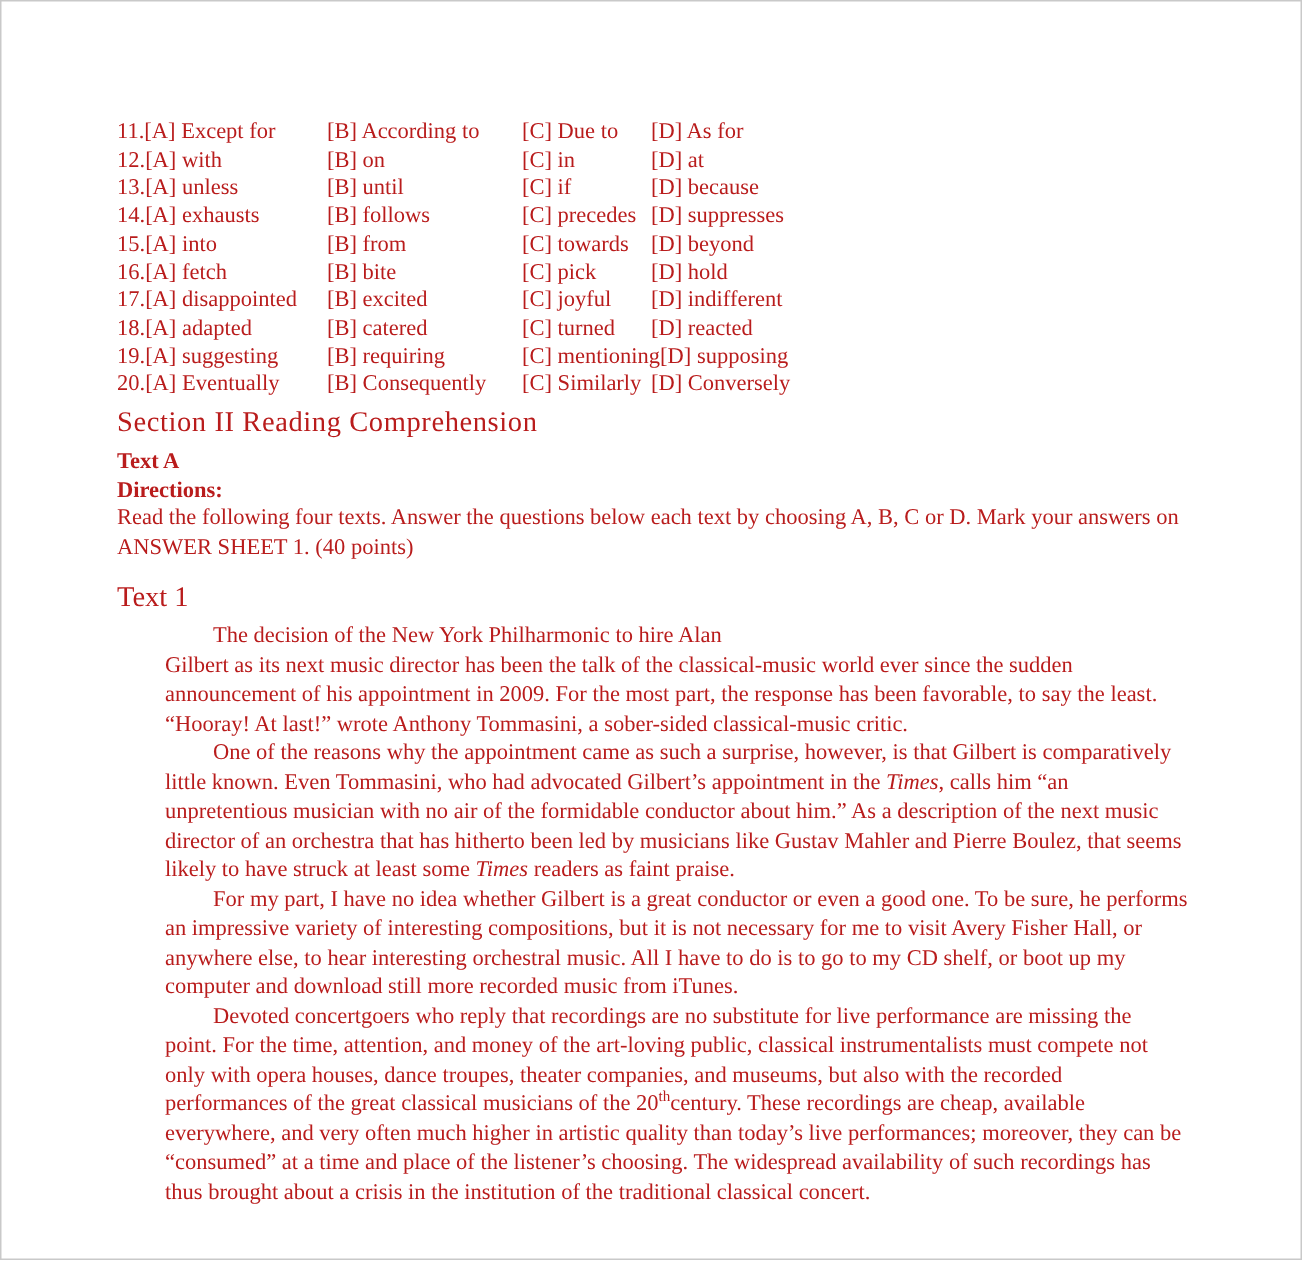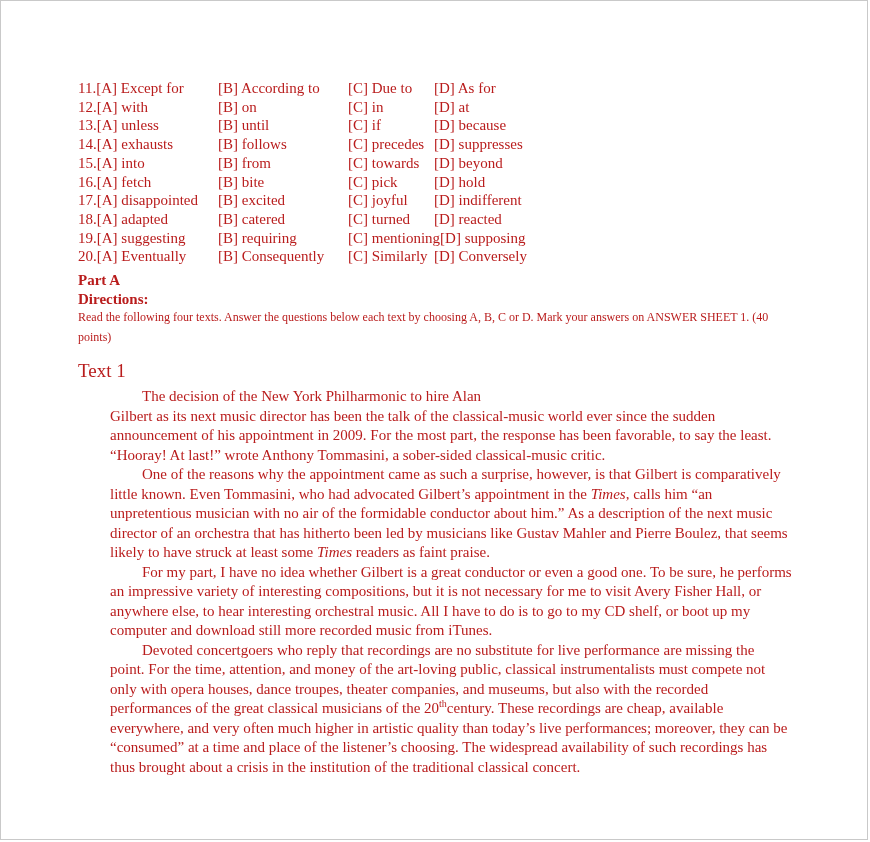--- a/index.html
+++ b/index.html
@@ -31,21 +31,21 @@
     letter-spacing: 0.4px;
     margin: 3px 0 0 0;
     line-height: 25px;
   }
 
   
   .bold-label { font-weight: bold; font-size: 15px; line-height: 18.7px; }
   .part-label { margin-top: 5px; }
   .directions-text {
     margin: 0;
-    font-size: 12px;
+    font-size: 15px;
     line-height: 19.5px;
     width: 714px;
   }
 
   
   .text-label { margin-top: 14px; font-size: 19px; line-height: 19px; }
   .passage { margin-top: 7px; width: 714px; }
   .para { margin: 0; font-size: 15px; line-height: 19.5px; text-align: left; }
   .para.indent { text-indent: 32px; margin-left: 32px; }
   .italic { font-style: italic; }
@@ -113,22 +113,23 @@
           <span class="opt-cell c3">[D] supposing</span>
         </div>
         <div class="opt-row">
           <span class="opt-cell c0">20.[A] Eventually</span>
           <span class="opt-cell c1">[B] Consequently</span>
           <span class="opt-cell c2">[C] Similarly</span>
           <span class="opt-cell c3">[D] Conversely</span>
         </div>
       </div>
 
+    <h2 class="section-heading">Section II Reading Comprehension</h2>
 
-    <div class="bold-label part-label">Part A</div>
+    <div class="bold-label part-label">Text A</div>
     <div class="bold-label">Directions:</div>
     <p class="directions-text">Read the following four texts. Answer the questions below each text by choosing A, B, C or D. Mark your answers on ANSWER SHEET 1. (40 points)</p>
 
     <div class="text-label">Text 1</div>
 
     <div class="passage" id="passage-root">
         <p class="para indent"><span>The decision of the New York Philharmonic to hire Alan</span><br><span>Gilbert as its next music director has been the talk of the classical-music world ever since the sudden announcement of his appointment in 2009. For the most part, the response has been favorable, to say the least. “Hooray! At last!” wrote Anthony Tommasini, a sober-sided classical-music critic.</span></p>
         <p class="para indent"><span>One of the reasons why the appointment came as such a surprise, however, is that Gilbert is comparatively little known. Even Tommasini, who had advocated Gilbert’s appointment in the </span><span class="italic">Times</span><span>, calls him “an unpretentious musician with no air of the formidable conductor about him.” As a description of the next music director of an orchestra that has hitherto been led by musicians like Gustav Mahler and Pierre Boulez, that seems likely to have struck at least some </span><span class="italic">Times</span><span> readers as faint praise.</span></p>
         <p class="para indent"><span>For my part, I have no idea whether Gilbert is a great conductor or even a good one. To be sure, he performs an impressive variety of interesting compositions, but it is not necessary for me to visit Avery Fisher Hall, or anywhere else, to hear interesting orchestral music. All I have to do is to go to my CD shelf, or boot up my computer and download still more recorded music from iTunes.</span></p>
         <p class="para indent"><span>Devoted concertgoers who reply that recordings are no substitute for live performance are missing the point. For the time, attention, and money of the art-loving public, classical instrumentalists must compete not only with opera houses, dance troupes, theater companies, and museums, but also with the recorded performances of the great classical musicians of the 20</span><span class="super">th</span><span>century. These recordings are cheap, available everywhere, and very often much higher in artistic quality than today’s live performances; moreover, they can be “consumed” at a time and place of the listener’s choosing. The widespread availability of such recordings has thus brought about a crisis in the institution of the traditional classical concert.</span></p>

